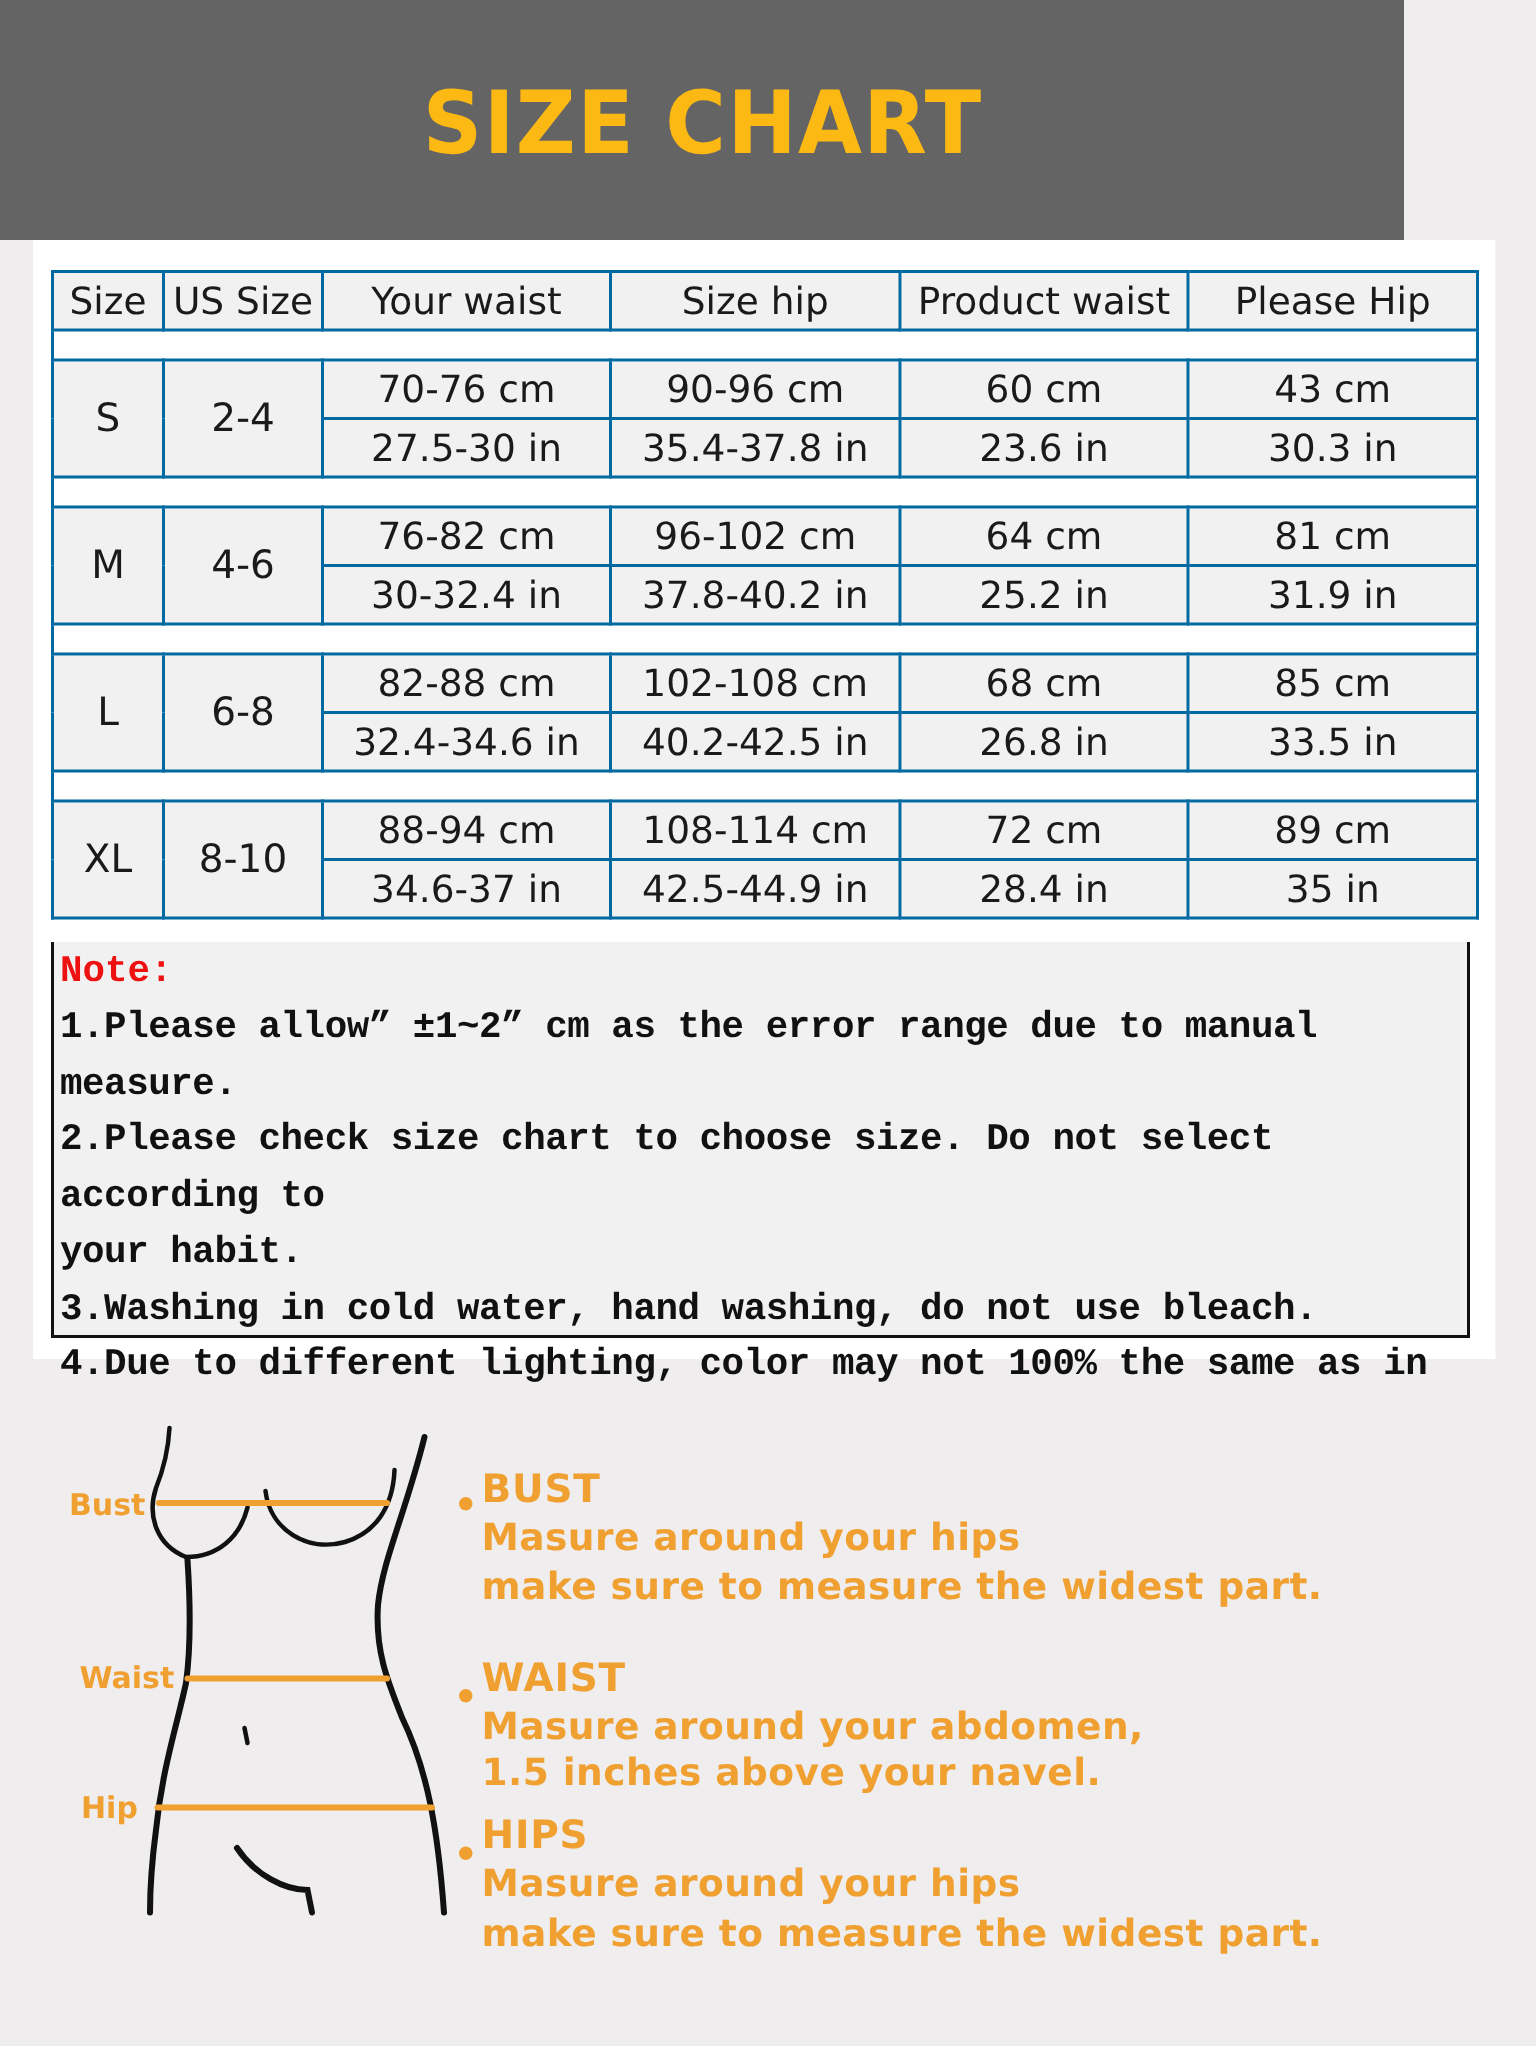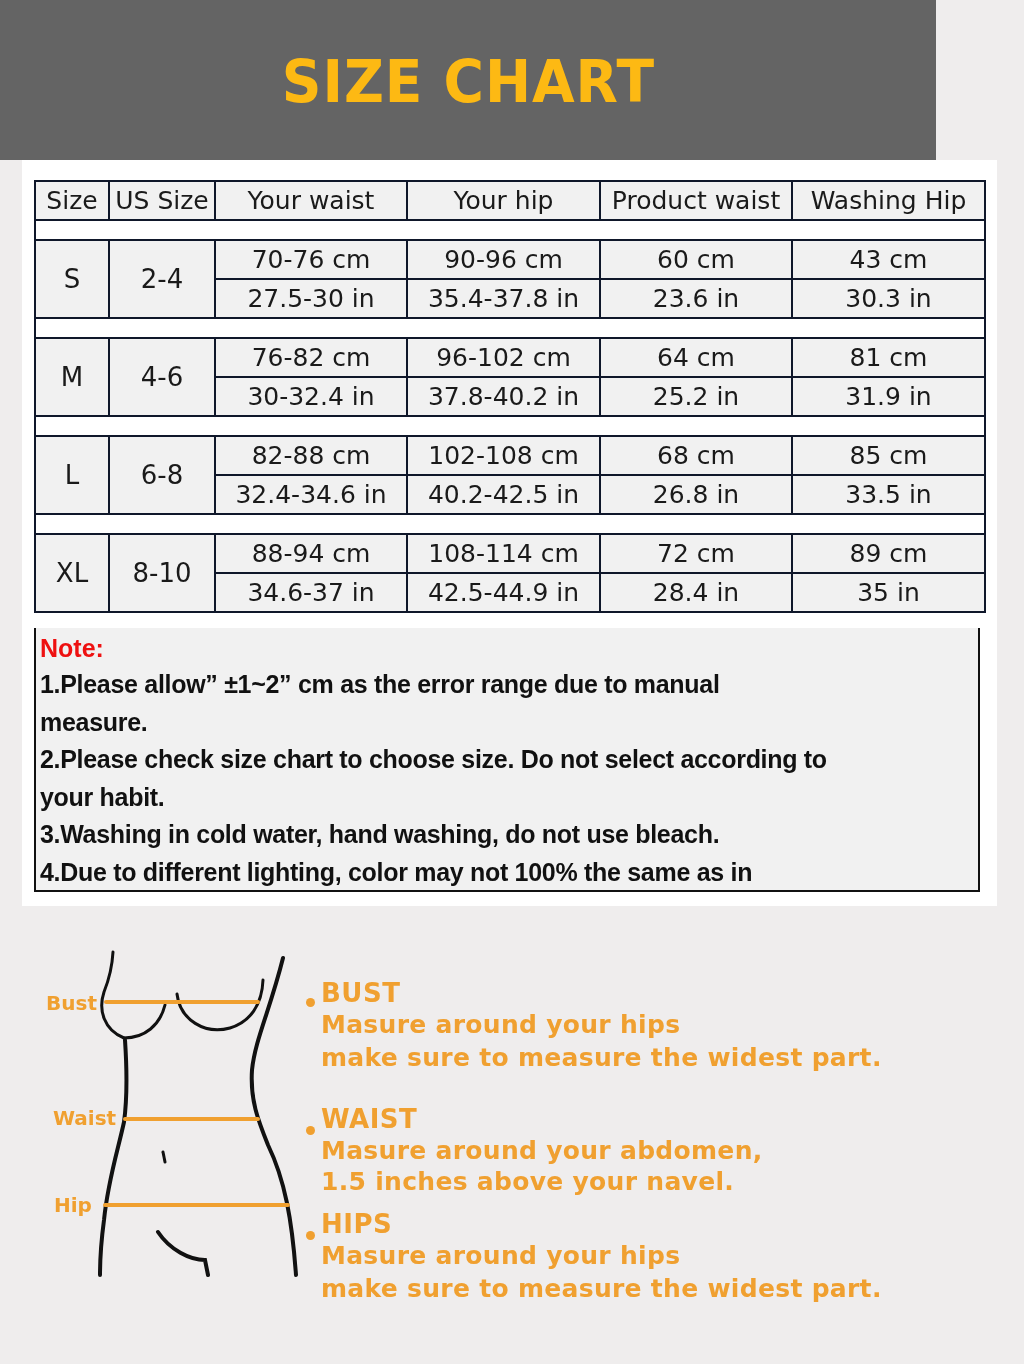--- a/index.html
+++ b/index.html
@@ -21,32 +21,32 @@
     .panel {
       position: absolute; left: 22px; top: 160px; width: 975px; height: 746px;
       background: #ffffff;
     }
     .tbl {
       position: absolute; left: 34px; top: 180px; width: 950px;
       border-collapse: collapse; table-layout: fixed;
       font-family: "DejaVu Sans", sans-serif;
     }
     .tbl td {
-      border: 2px solid #0f172a; background: #f1f1f1; text-align: center;
+      border: 2px solid #0369a1; background: #f1f1f1; text-align: center;
       padding: 0; font-size: 25px; color: #1a1a1a; white-space: nowrap; overflow: hidden;
     }
     .tbl tr.hdr td { height: 37px; font-size: 25px; }
     .tbl tr.spacer td { height: 18px; background: #ffffff; }
     .tbl tr.data td { height: 37px; }
     .tbl td.grp { font-size: 26px; }
     .note {
       position: absolute; left: 34px; top: 628px; width: 946px; height: 264px;
       border: 2px solid #111; border-top: none; background: #f1f1f1;
       padding: 0 11px 0 4px; box-sizing: border-box;
-      font-family: Liberation Sans, sans-serif; font-weight: bold; color: #111;
+      font-family: Liberation Mono, monospace; font-weight: bold; color: #111;
       font-size: 25px; line-height: 37.5px;
     }
     .note-title { color: #ee1111; display: block; height: 38px; line-height: 40px; }
     .note-line { display: block; letter-spacing: -0.3px; }
     .figure {
       position: absolute; left: 0; top: 930px; width: 320px; height: 360px;
     }
     .fig-label {
       position: absolute; color: #f0a030; font-weight: bold; font-size: 20px;
       font-family: "DejaVu Sans", sans-serif;
@@ -78,23 +78,23 @@
       <col style="width:192px">
     <col style="width:193px">
       <col style="width:192px">
       <col style="width:193px">
   </colgroup>
   <tbody>
       <tr class="hdr">
     <td>Size</td>
     <td>US Size</td>
     <td>Your waist</td>
-    <td>Your hip</td>
+    <td>Size hip</td>
     <td>Product waist</td>
-    <td>Washing Hip</td>
+    <td>Please Hip</td>
   </tr>
   <tr class="spacer">
         <td colspan="6"></td>
       </tr>
 
   <tr class="data">
     <td rowspan="2" class="grp">S</td>
     <td rowspan="2" class="grp">2-4</td>
     <td>70-76 cm</td>
     <td>90-96 cm</td>

